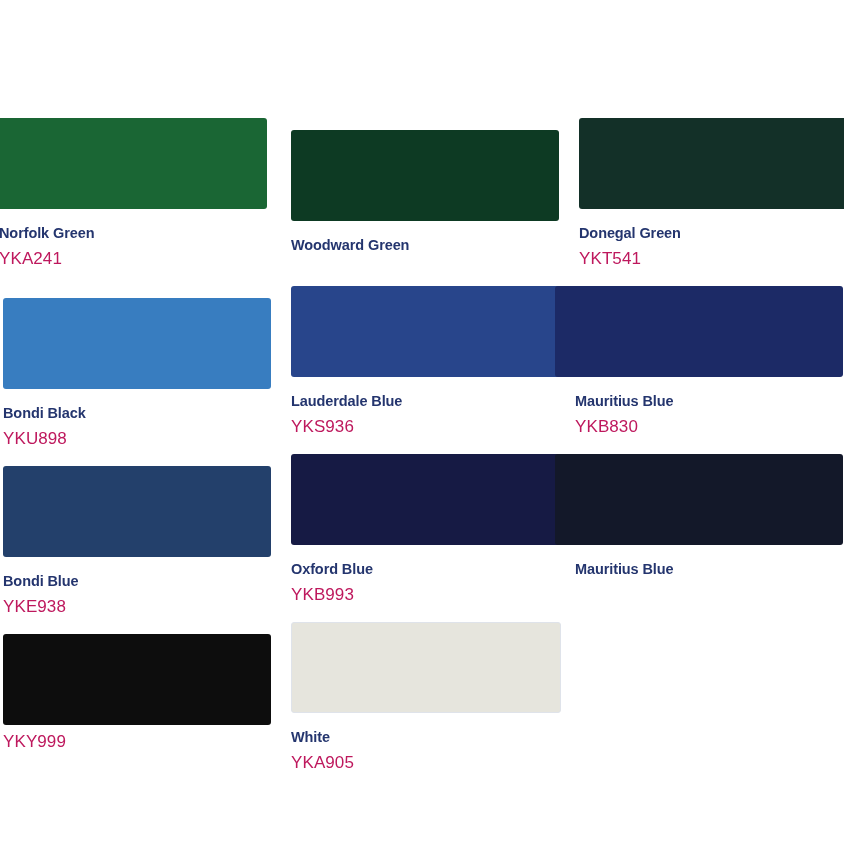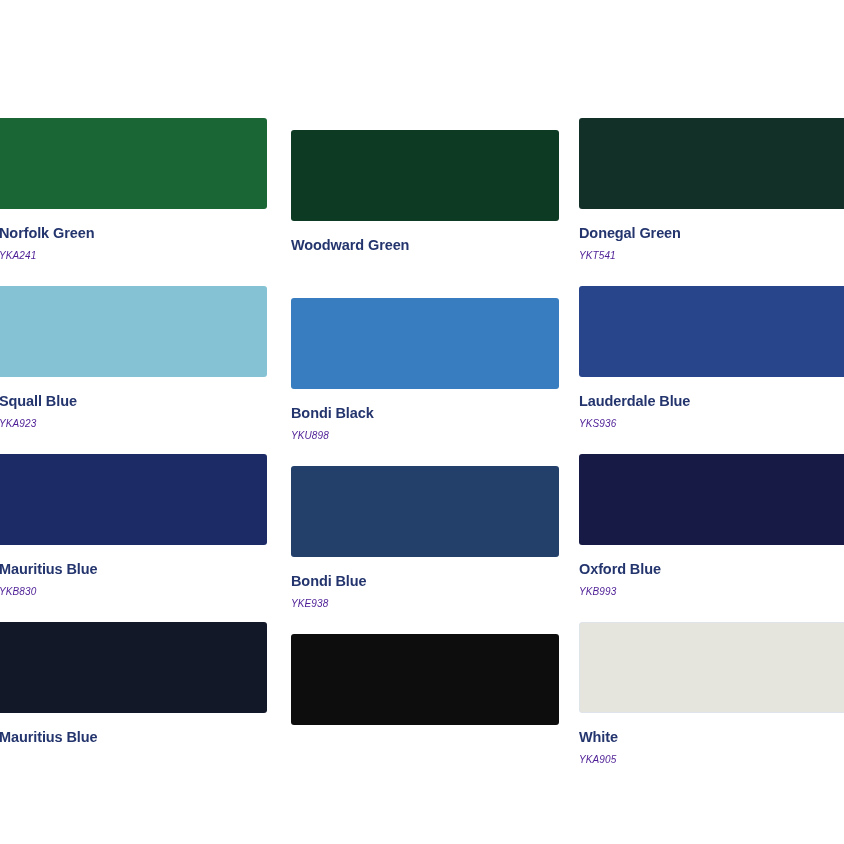--- a/index.html
+++ b/index.html
@@ -44,28 +44,27 @@
     font-size: 14.5px;
     font-weight: bold;
     color: #24356e;
     margin-top: 17px;
     line-height: 1.1;
     letter-spacing: -0.1px;
     white-space: nowrap;
   }
 
   .swatch-code {
-    font-size: 10px;
+    font-size: 17px;
     font-weight: normal;
-    color: #4c1d95;
+    color: #be185d;
     margin-top: 8px;
     line-height: 1.1;
     letter-spacing: 0.1px;
     white-space: nowrap;
-    font-style: italic;
   }
 
   
   .col-0 .swatch-chip { margin-left: -21px; width: 288px; }
   .col-0 .swatch-name,
   .col-0 .swatch-code { margin-left: -1px; }
 
   .col-1 { padding-left: 0px; margin-top: 12px; }
   .col-1 .swatch-chip { margin-left: 3px; }
   .col-1 .swatch-name,
@@ -87,25 +86,20 @@
     </div>
     <div class="swatch-card col-1">
       <div class="swatch-chip" style="background: rgb(13, 58, 35);"></div>
       <div class="swatch-name">Woodward Green</div>
     </div>
     <div class="swatch-card col-2">
       <div class="swatch-chip" style="background: rgb(19, 48, 40);"></div>
       <div class="swatch-name">Donegal Green</div>
       <div class="swatch-code">YKT541</div>
     </div>
-    <div class="swatch-card col-0">
-      <div class="swatch-chip" style="background: rgb(133, 195, 212);"></div>
-      <div class="swatch-name">Squall Blue</div>
-      <div class="swatch-code">YKA923</div>
-    </div>
     <div class="swatch-card col-1">
       <div class="swatch-chip" style="background: rgb(56, 125, 192);"></div>
       <div class="swatch-name">Bondi Black</div>
       <div class="swatch-code">YKU898</div>
     </div>
     <div class="swatch-card col-2">
       <div class="swatch-chip" style="background: rgb(40, 69, 139);"></div>
       <div class="swatch-name">Lauderdale Blue</div>
       <div class="swatch-code">YKS936</div>
     </div>
@@ -123,19 +117,20 @@
       <div class="swatch-chip" style="background: rgb(22, 26, 68);"></div>
       <div class="swatch-name">Oxford Blue</div>
       <div class="swatch-code">YKB993</div>
     </div>
     <div class="swatch-card col-0">
       <div class="swatch-chip" style="background: rgb(19, 24, 41);"></div>
       <div class="swatch-name">Mauritius Blue</div>
     </div>
     <div class="swatch-card col-1">
       <div class="swatch-chip" style="background: rgb(13, 13, 13);"></div>
+      <div class="swatch-code">YKY999</div>
     </div>
     <div class="swatch-card col-2">
       <div class="swatch-chip has-border" style="background: rgb(230, 229, 221);"></div>
       <div class="swatch-name">White</div>
       <div class="swatch-code">YKA905</div>
     </div>
   </div>
 
 </body></html>

